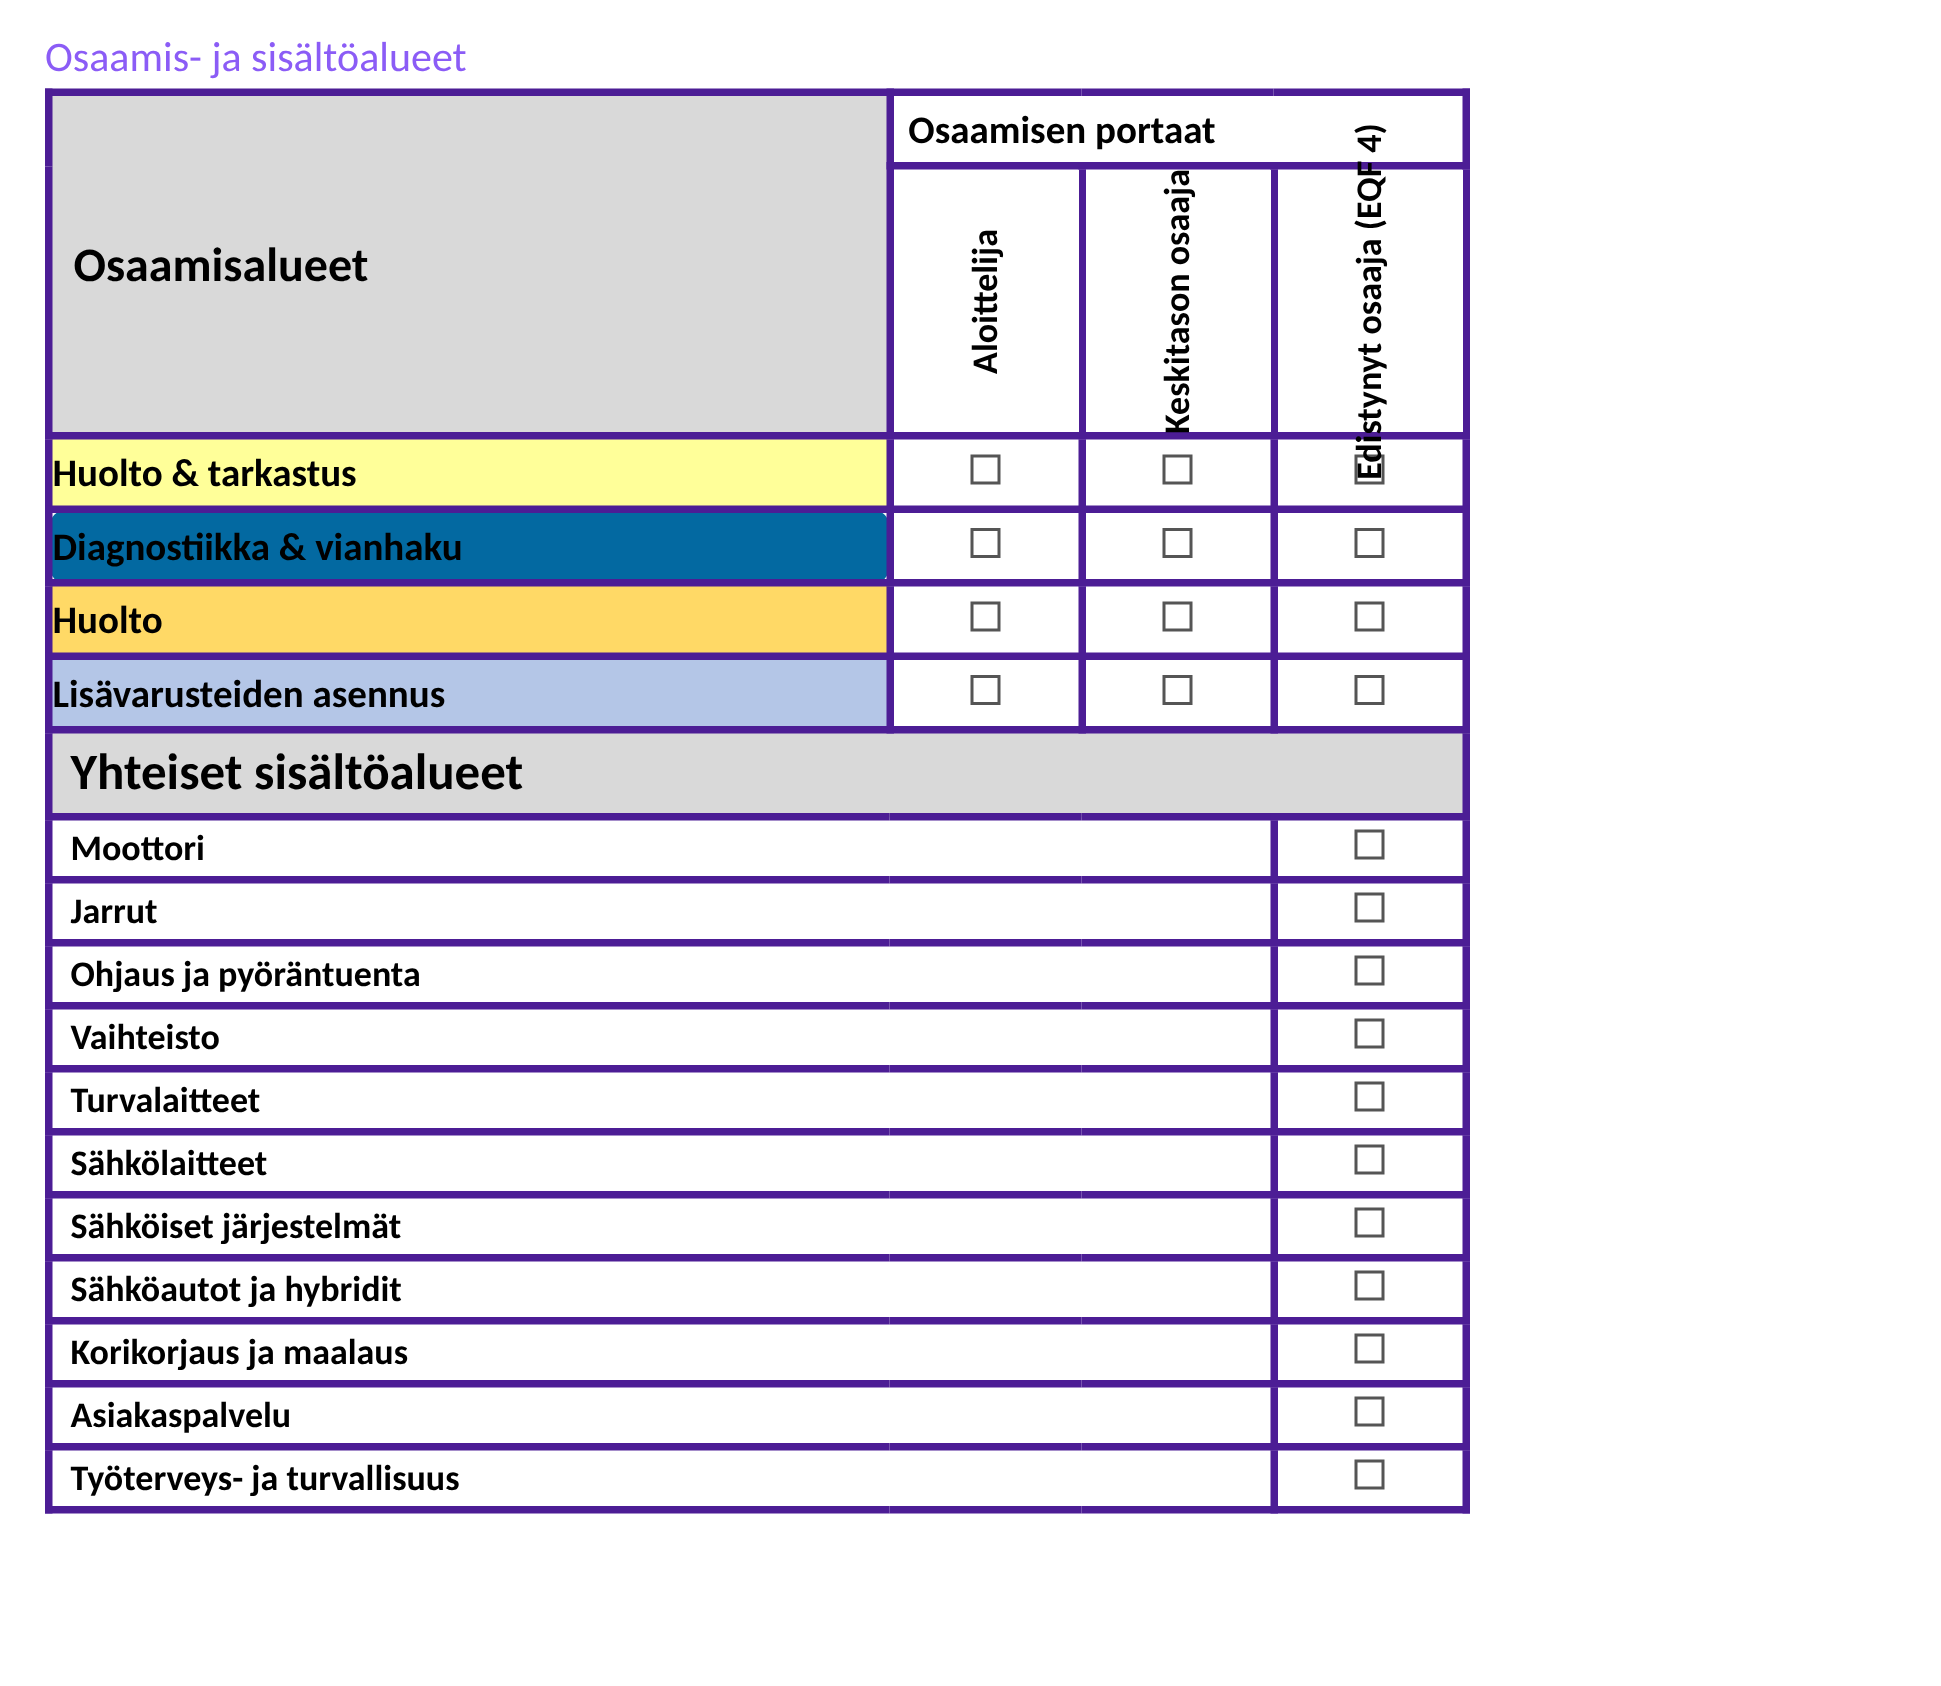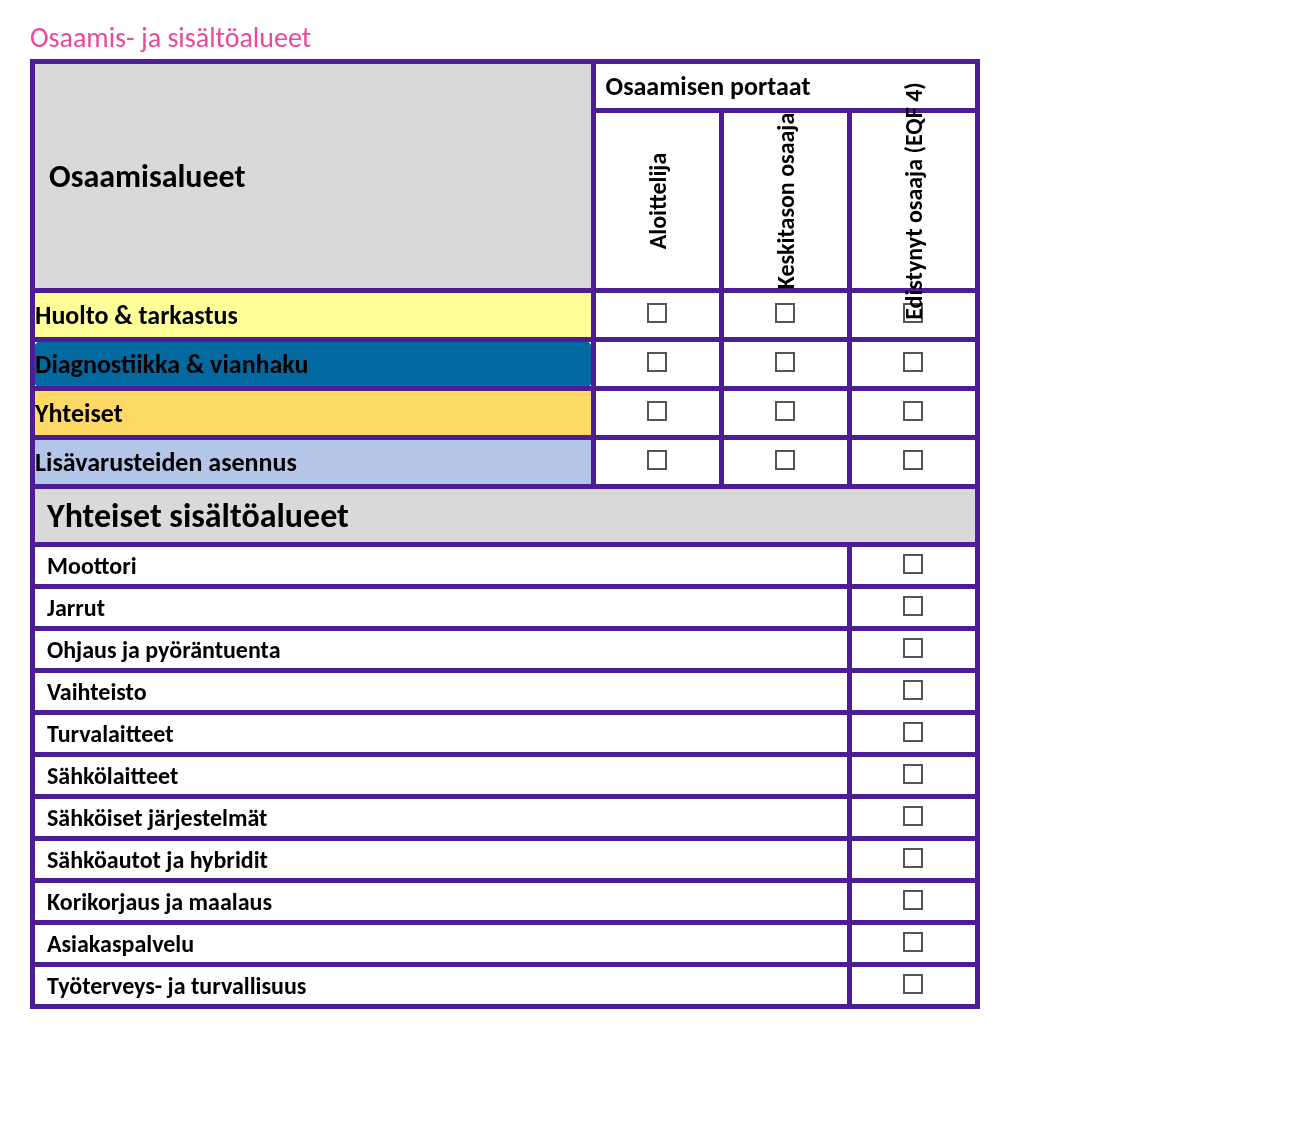--- a/index.html
+++ b/index.html
@@ -6,21 +6,21 @@
     body {
       font-family: Calibri, Arial, sans-serif;
       background: #fff;
       padding: 20px 30px;
       color: #000;
     }
     .page-title {
       font-size: 28px;
       font-weight: 400;
       margin-bottom: 4px;
-      color: #ec4899;
+      color: #8b5cf6;
     }
     table {
       border-collapse: collapse;
       width: 950px;
     }
     td, th {
       border: 5px solid #4c1d95;
       vertical-align: middle;
     }
     .hdr-main {
@@ -120,21 +120,21 @@
         <td class="checkcell"><span class="checkbox"></span></td>
         <td class="checkcell"><span class="checkbox"></span></td>
       </tr>
       <tr>
         <td class="rowlabel bg-grey">Diagnostiikka &amp; vianhaku</td>
         <td class="checkcell"><span class="checkbox"></span></td>
         <td class="checkcell"><span class="checkbox"></span></td>
         <td class="checkcell"><span class="checkbox"></span></td>
       </tr>
       <tr>
-        <td class="rowlabel bg-orange">Yhteiset</td>
+        <td class="rowlabel bg-orange">Huolto</td>
         <td class="checkcell"><span class="checkbox"></span></td>
         <td class="checkcell"><span class="checkbox"></span></td>
         <td class="checkcell"><span class="checkbox"></span></td>
       </tr>
       <tr>
         <td class="rowlabel bg-blue">Lisävarusteiden asennus</td>
         <td class="checkcell"><span class="checkbox"></span></td>
         <td class="checkcell"><span class="checkbox"></span></td>
         <td class="checkcell"><span class="checkbox"></span></td>
       </tr>

